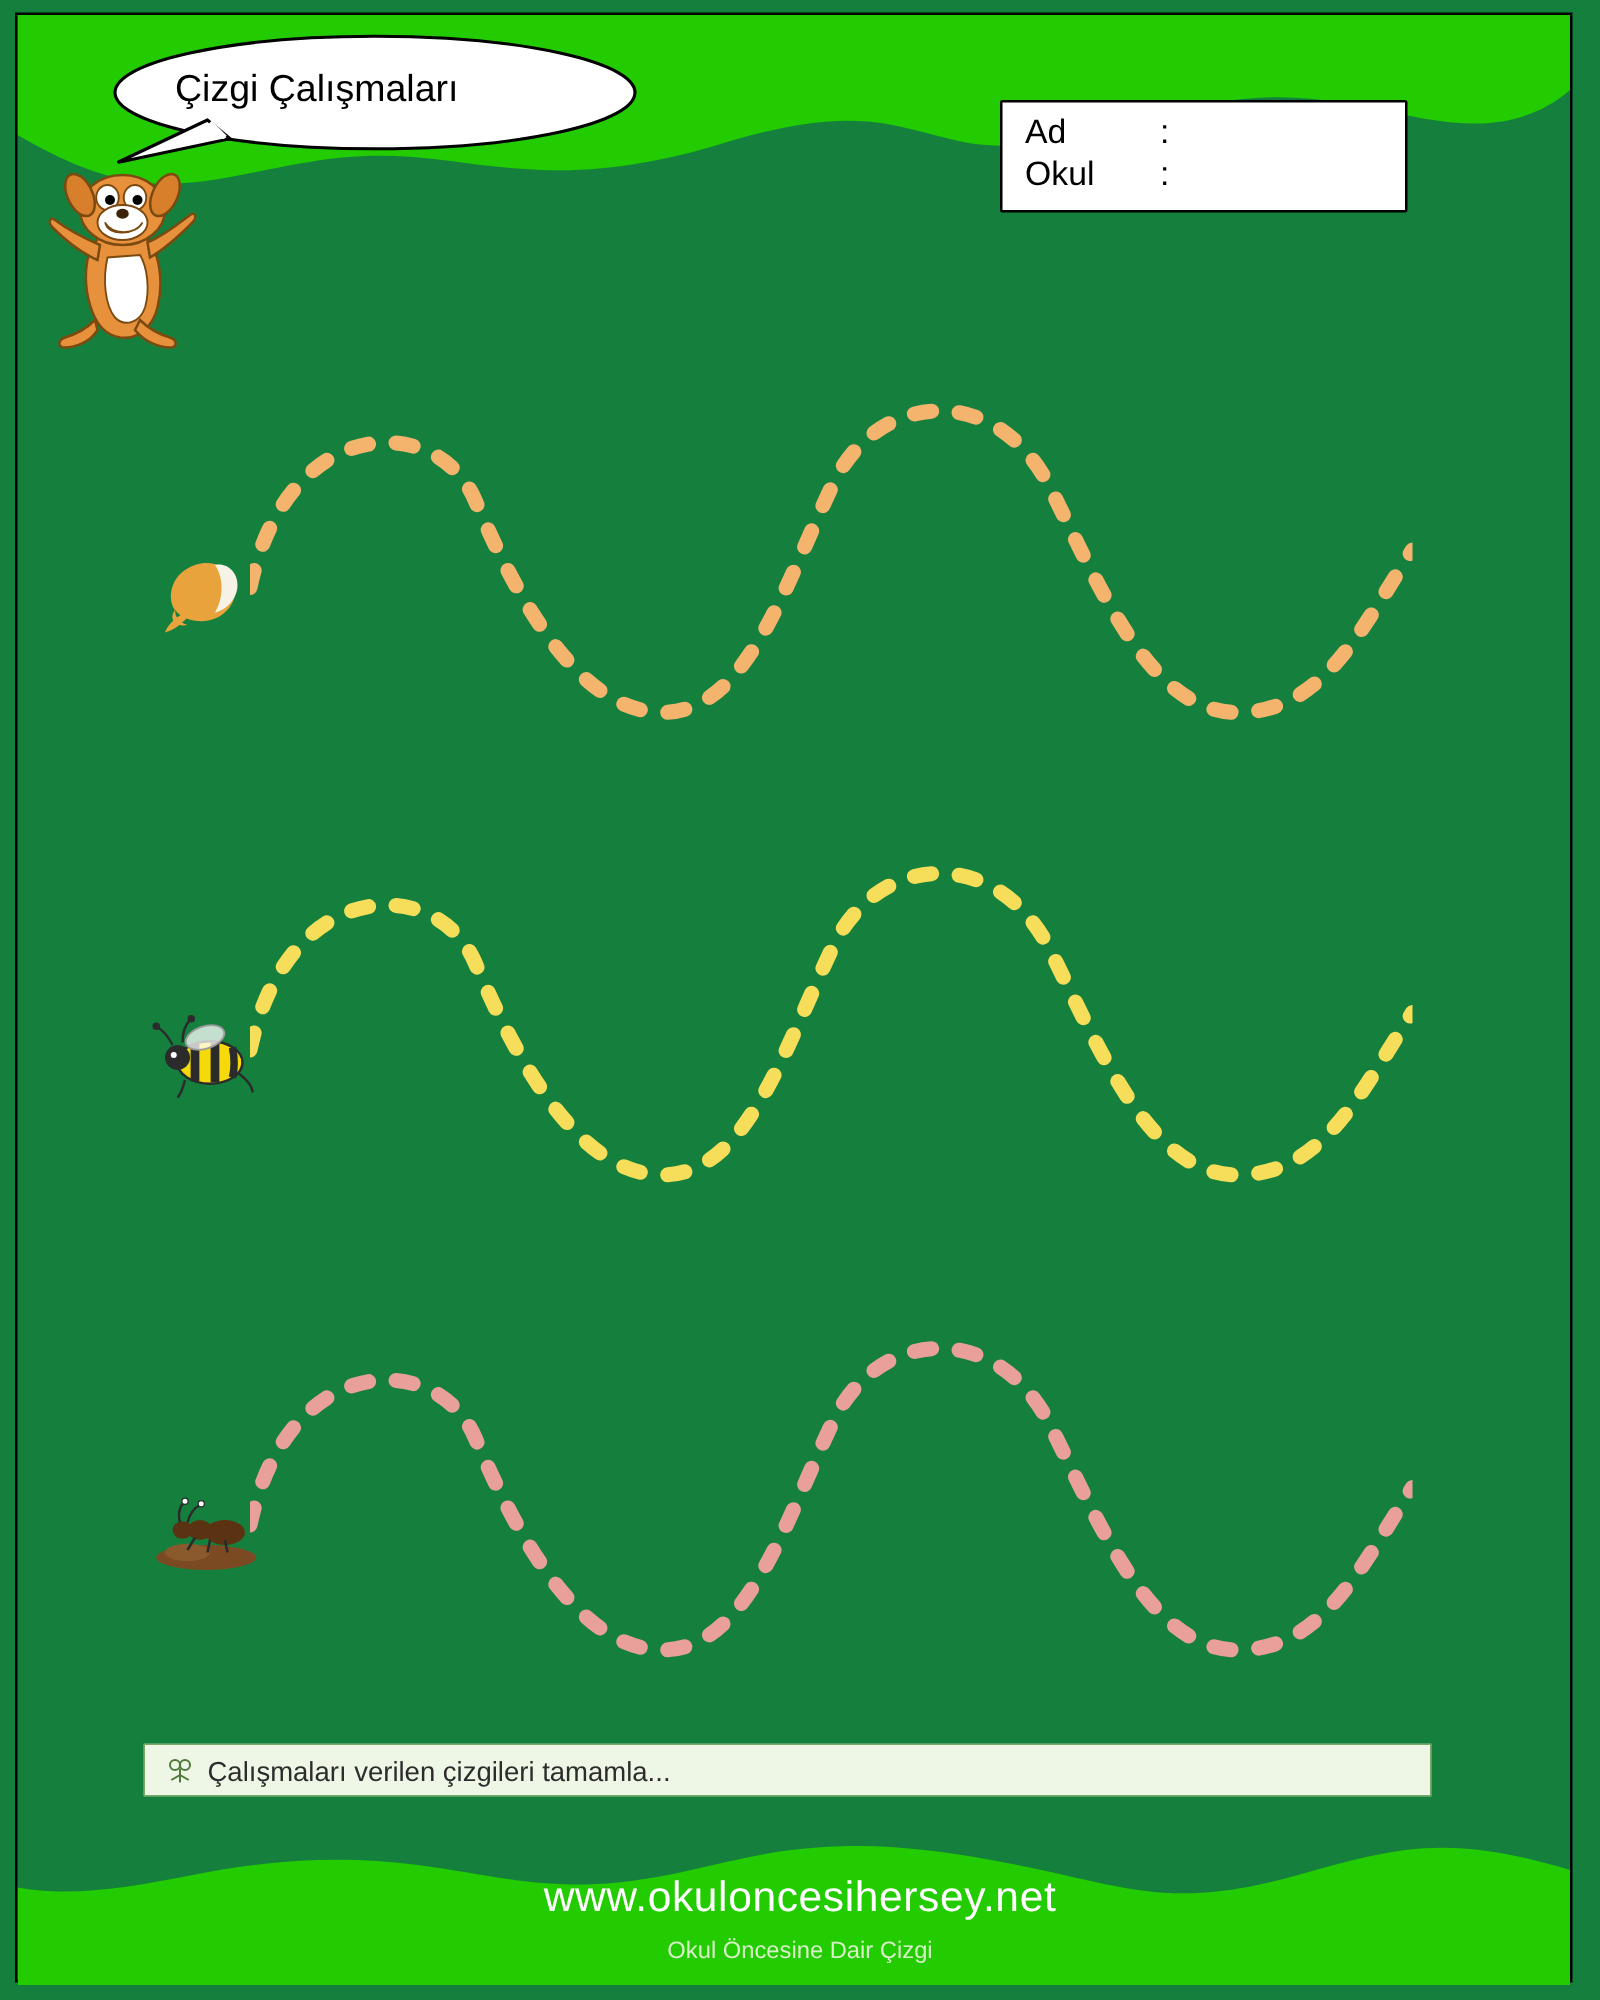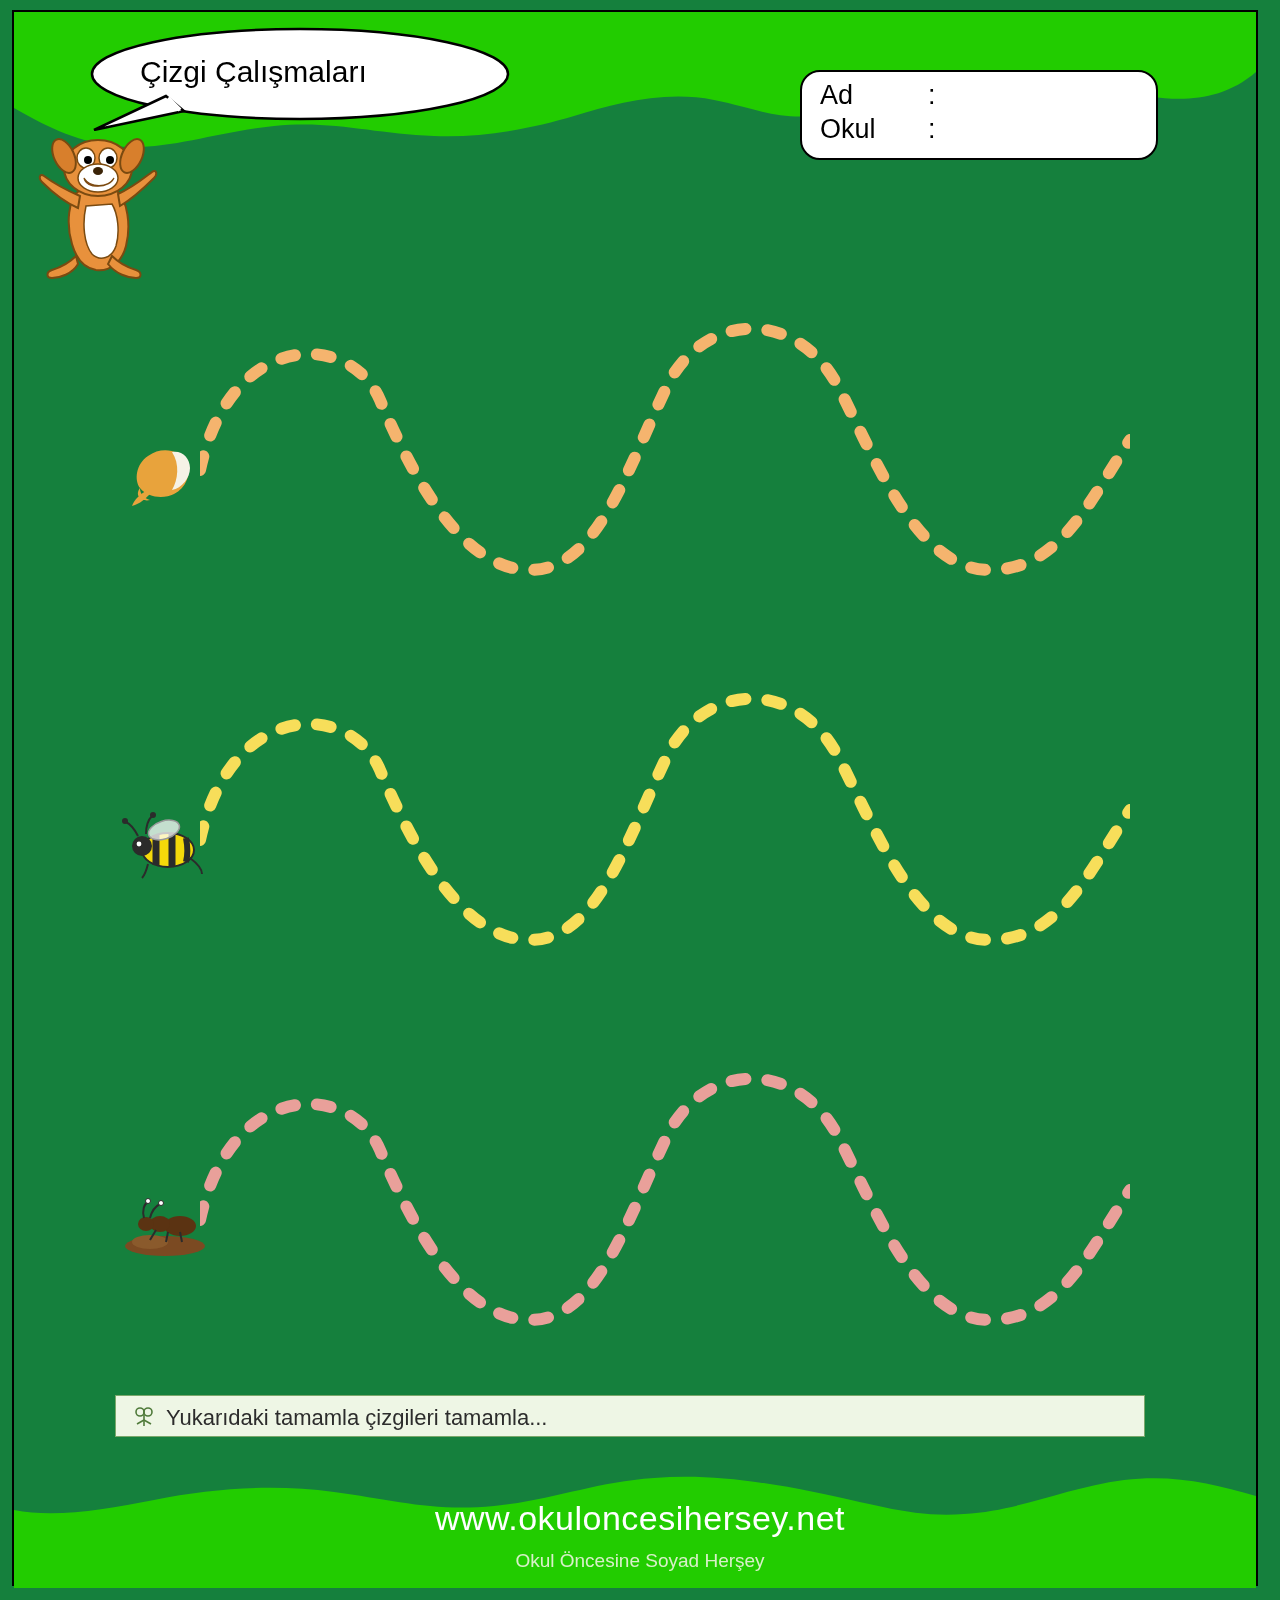--- a/index.html
+++ b/index.html
@@ -62,25 +62,25 @@
     font-size: 30px;
     color: #000000;
     font-family: "Liberation Sans", sans-serif;
     white-space: nowrap;
   }
 
   
   .name-box {
     position: absolute;
     left: 800px;
-    top: 70px;
-    width: 358px;
+    top: 80px;
+    width: 326px;
     height: 90px;
     border: 2px solid #000000;
-    border-radius: 20px;
+    border-radius: 2px;
     background: #ffffff;
     box-sizing: border-box;
   }
   .name-row {
     position: absolute;
     left: 18px;
     font-size: 27px;
     color: #000000;
     white-space: nowrap;
   }
@@ -314,29 +314,29 @@
   <div class="instruction">
     <div class="instruction-icon">
       <svg width="24" height="24" viewBox="0 0 24 24" xmlns="http://www.w3.org/2000/svg">
         <circle cx="8" cy="8" r="4" fill="none" stroke="#4f7a3a" stroke-width="1.6"></circle>
         <circle cx="16" cy="8" r="4" fill="none" stroke="#4f7a3a" stroke-width="1.6"></circle>
         <path d="M12,11 L12,22" stroke="#4f7a3a" stroke-width="1.6" fill="none"></path>
         <path d="M12,16 L5,20" stroke="#4f7a3a" stroke-width="1.6" fill="none"></path>
         <path d="M12,16 L19,20" stroke="#4f7a3a" stroke-width="1.6" fill="none"></path>
       </svg>
     </div>
-    <div class="instruction-text">Yukarıdaki tamamla çizgileri tamamla...</div>
+    <div class="instruction-text">Çalışmaları verilen çizgileri tamamla...</div>
   </div>
 
   <div class="footer-green">
     <svg width="1242" height="140" viewBox="0 0 1242 140" xmlns="http://www.w3.org/2000/svg">
       <path d="M0,140 L1242,140 L1242,48 C1200,36 1160,26 1110,32
                C1050,40 1010,62 950,66 C900,70 860,56 800,44
                C740,32 690,26 640,30 C580,34 540,52 480,58
                C420,64 380,52 320,44 C260,36 200,40 140,52
                C90,62 40,70 0,62 Z" fill="#22cc00"></path>
     </svg>
   </div>
 
   <div class="footer-url">www.okuloncesihersey.net</div>
-  <div class="footer-sub">Okul Öncesine Soyad Herşey</div>
+  <div class="footer-sub">Okul Öncesine Dair Çizgi</div>
 
 </div>
 
 </body></html>

